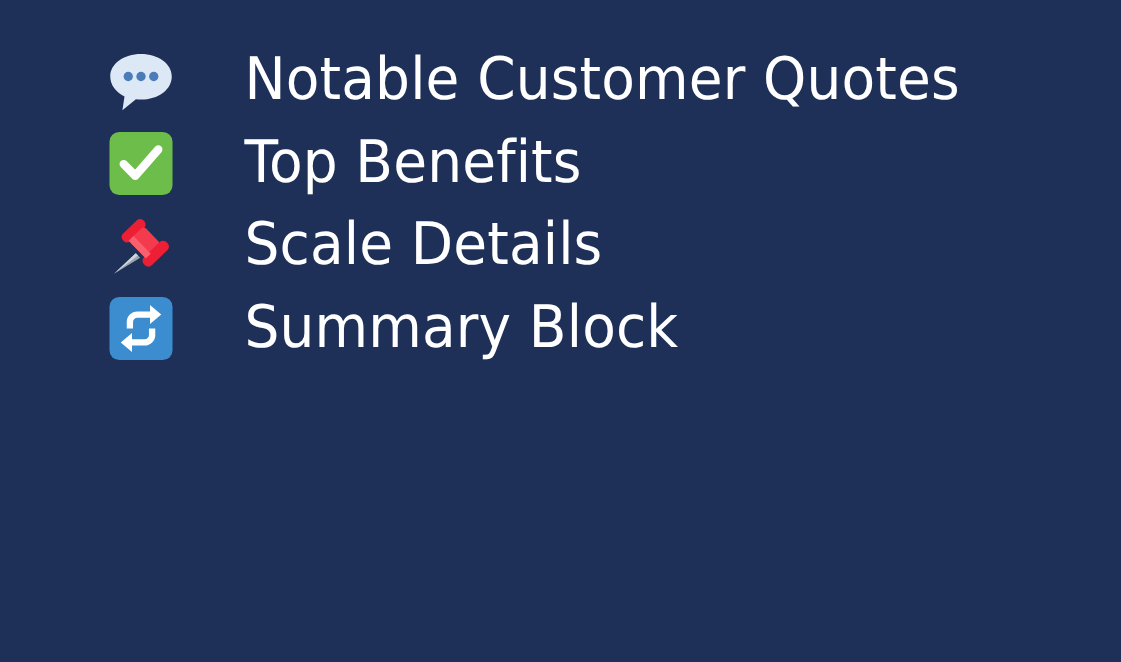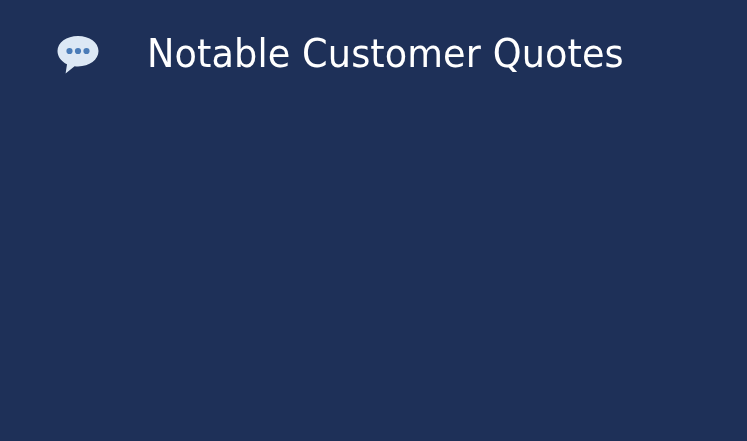--- a/index.html
+++ b/index.html
@@ -25,21 +25,21 @@
     list-style: none;
     margin: 0;
     padding: 0;
     display: flex;
     flex-direction: column;
   }
   .agenda-row {
     display: flex;
     align-items: center;
     height: 55px;
-    padding-left: 52px;
+    padding-left: 68px;
   }
   .icon-cell {
     width: 52px;
     min-width: 52px;
     height: 48px;
     display: flex;
     align-items: center;
     justify-content: center;
     margin-right: 43px;
   }
@@ -71,18 +71,52 @@
           <circle cx="14.5" cy="19" r="3.1" fill="#4a7cb8"></circle>
           <circle cx="23" cy="19" r="3.1" fill="#4a7cb8"></circle>
           <circle cx="31.5" cy="19" r="3.1" fill="#4a7cb8"></circle>
         </svg>
       </span>
       <span class="row-label">Notable Customer Quotes</span>
     </li>
 
 
 
+    <li class="agenda-row">
+      <span class="icon-cell">
+        <svg width="44" height="44" viewBox="0 0 44 44">
+          <rect x="1" y="1" width="42" height="42" rx="6.5" fill="#6cbd4a"></rect>
+          <path d="M10.5 22.4 L18.2 30.2 L33.5 12.6" fill="none" stroke="#ffffff" stroke-width="5.6" stroke-linecap="round" stroke-linejoin="round"></path>
+        </svg>
+      </span>
+      <span class="row-label">Top Benefits</span>
+    </li>
 
 
+    <li class="agenda-row">
+      <span class="icon-cell">
+        <svg width="48" height="46" viewBox="0 0 48 46">
+          <path d="M6.0 41.5 L20.5 27.8 L23.5 30.8 Z" fill="#9aa4af"></path>
+          <path d="M6.0 41.5 L20.5 27.8 L22.0 29.3 Z" fill="#cfd6dd"></path>
+          <g transform="rotate(-44 26 20)">
+            <rect x="16.5" y="6.5" width="19.0" height="7.0" rx="3.0" fill="#ed1f34"></rect>
+            <rect x="19.0" y="12.5" width="14.0" height="16.5" rx="2.5" fill="#f43b4e"></rect>
+            <rect x="15.5" y="27.5" width="21.0" height="7.5" rx="3.2" fill="#ed1f34"></rect>
+            <rect x="19.0" y="12.5" width="4.5" height="16.5" fill="#f9606f"></rect>
+          </g>
+        </svg>
+      </span>
+      <span class="row-label">Scale Details</span>
+    </li>
 
+    <li class="agenda-row">
+      <span class="icon-cell">
+        <svg width="44" height="44" viewBox="0 0 44 44">
+          <rect x="1" y="1" width="42" height="42" rx="6.5" fill="#3b8dd0"></rect>
+          <path d="M12.5 17.5 C12.5 13.6 15.7 10.6 19.6 10.6 L28.0 10.6 L28.0 6.4 L35.5 12.7 L28.0 19.0 L28.0 14.8 L19.6 14.8 C18.0 14.8 16.7 16.0 16.7 17.5 L16.7 22.0 L12.5 22.0 Z" fill="#ffffff"></path>
+          <path d="M31.5 26.5 C31.5 30.4 28.3 33.4 24.4 33.4 L16.0 33.4 L16.0 37.6 L8.5 31.3 L16.0 25.0 L16.0 29.2 L24.4 29.2 C26.0 29.2 27.3 28.0 27.3 26.5 L27.3 22.0 L31.5 22.0 Z" fill="#ffffff"></path>
+        </svg>
+      </span>
+      <span class="row-label">Summary Block</span>
+    </li>
 
   </ul>
 </div>
 
 </body></html>

